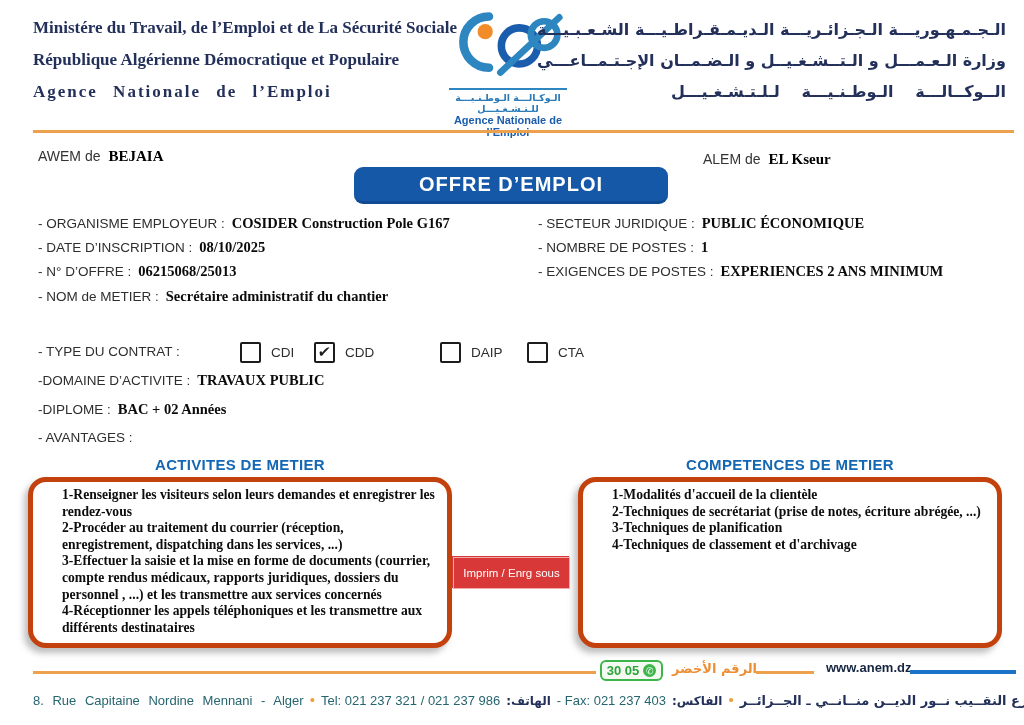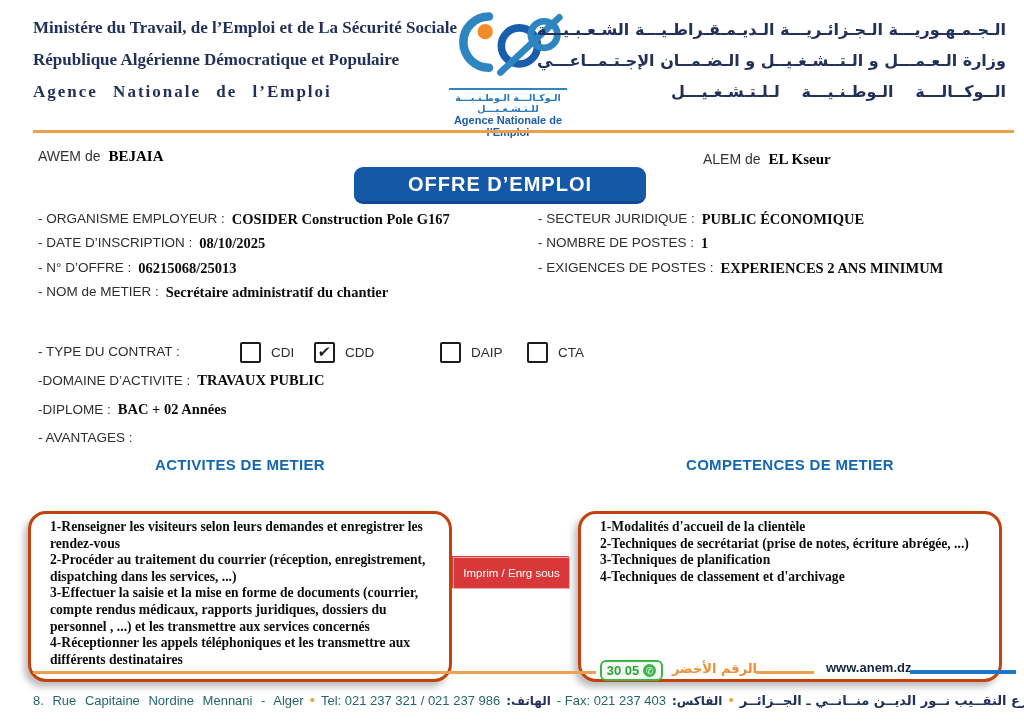--- a/index.html
+++ b/index.html
@@ -16,50 +16,50 @@
   .logo-fr{font-weight:bold;font-size:11px;color:#1a5dad;}
   .hdr-right{position:absolute;right:18px;top:14px;text-align:right;direction:rtl;color:#23305a;
              font-family:"DejaVu Sans",sans-serif;font-weight:bold;font-size:16px;line-height:31px;}
   .hdr-right .l3{word-spacing:16px;}
   .orange-rule{position:absolute;left:33px;right:10px;top:130px;height:3px;background:#eea14d;}
 
   
   .office{position:absolute;font-size:14px;color:#333;display:flex;align-items:baseline;gap:8px;}
   .office .val{font-family:"Liberation Serif",serif;font-weight:bold;font-size:15px;color:#000;}
   .awem{left:38px;top:148px;} .alem{left:703px;top:151px;}
-  .banner{position:absolute;left:354px;top:167px;width:292px;height:34px;background:#1558a7;
+  .banner{position:absolute;left:354px;top:167px;width:314px;height:34px;background:#1558a7;
           border-radius:9px;border-bottom:3px solid #0f4a92;display:flex;align-items:center;justify-content:center;
           color:#fff;font-weight:bold;font-size:20px;letter-spacing:1px;}
 
   
   .col{position:absolute;top:211px;}
   .col-l{left:38px;width:480px;} .col-r{left:538px;width:480px;}
-  .frow{height:24.4px;display:flex;align-items:flex-start;}
+  .frow{height:24.4px;display:flex;align-items:center;}
   .flabel{font-size:13.5px;color:#2e2e2e;white-space:nowrap;}
   .fvalue{font-family:"Liberation Serif",serif;font-weight:bold;font-size:14.5px;color:#0b0b0b;
           margin-left:7px;white-space:nowrap;}
 
   .contract-label{position:absolute;left:38px;top:344px;font-size:13.5px;color:#2e2e2e;}
   .copt{position:absolute;top:342px;display:flex;align-items:center;}
   .cbox{width:17px;height:17px;border:2px solid #1c1c1c;border-radius:2px;display:flex;
         align-items:center;justify-content:center;background:#fff;}
   .mark{font-family:"DejaVu Sans",sans-serif;font-weight:bold;font-size:15px;color:#1c1c1c;
         transform:translateY(-1px) skewX(-8deg);}
   .clabel{font-size:13.5px;color:#2e2e2e;margin-left:10px;}
 
   .mrow{position:absolute;left:38px;display:flex;align-items:baseline;}
   .m0{top:372px;} .m1{top:401px;} .m2{top:430px;}
 
   
   .sec-h{position:absolute;top:456px;text-align:center;color:#1467b2;font-weight:bold;
          font-size:15px;letter-spacing:.3px;}
   .sec-h.left{left:30px;width:420px;} .sec-h.right{left:578px;width:424px;}
-  .bbox{position:absolute;top:477px;height:171px;border:3px solid #c2410c;border-radius:18px;
+  .bbox{position:absolute;top:477px;height:171px;border:5px solid #c2410c;border-radius:18px;
         background:#fff;box-shadow:-4px 5px 6px rgba(110,110,110,.45);
-        padding:5px 11px 0 19px;overflow:hidden;box-sizing:border-box;margin-top:34px;}
+        padding:5px 11px 0 29px;overflow:hidden;box-sizing:border-box;}
   .bbox.left{left:28px;width:424px;} .bbox.right{left:578px;width:424px;}
   .bbox div{font-family:"Liberation Serif",serif;font-weight:bold;font-size:13.6px;
             line-height:16.6px;color:#0d0d0d;}
 
   .print-btn{position:absolute;left:452px;top:556px;width:117px;height:32px;background:#d93838;
              border:none;padding:1px;cursor:pointer;box-sizing:border-box;}
   .print-btn span{display:flex;width:100%;height:100%;align-items:center;justify-content:center;
              border:1px solid #f2a9a9;color:#fff;font-size:11.5px;font-family:"Liberation Sans",sans-serif;}
 
   

